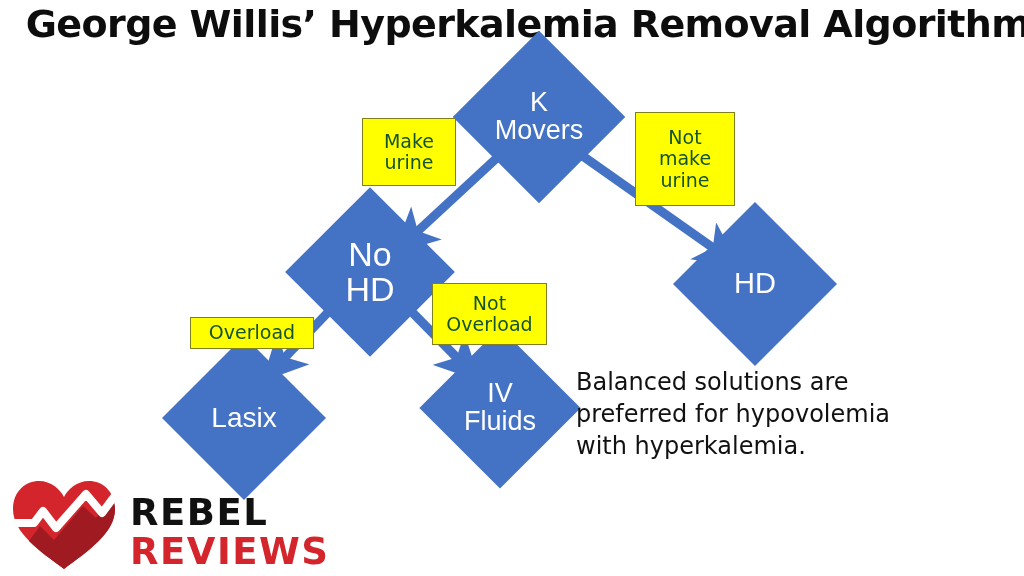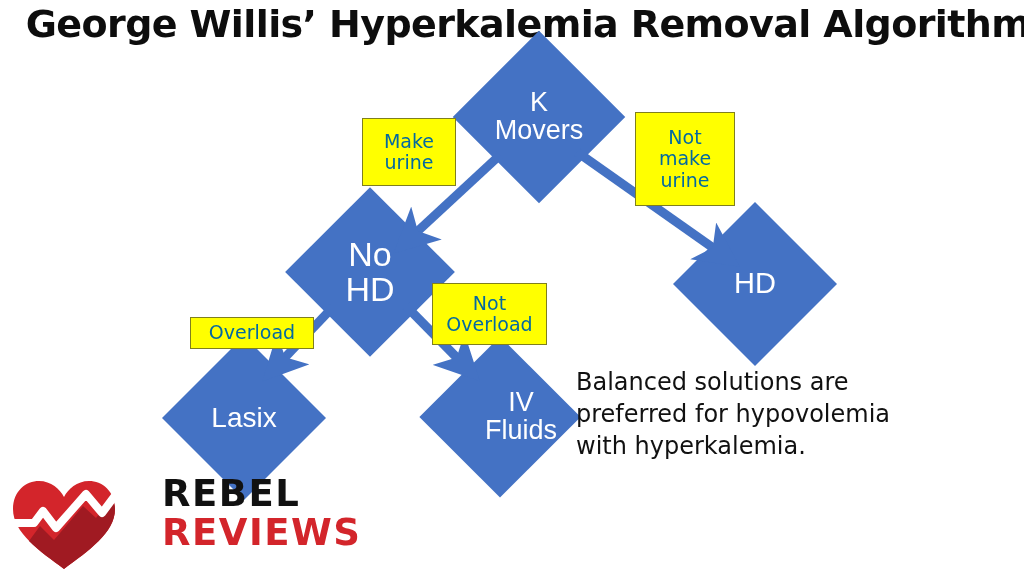--- a/index.html
+++ b/index.html
@@ -62,29 +62,29 @@
 
   #node-no-hd { left: 310px; top: 212px; width: 120px; height: 120px; }
   #node-no-hd .label { font-size: 34px; }
 
   #node-hd { left: 697px; top: 226px; width: 116px; height: 116px; }
   #node-hd .label { font-size: 29px; }
 
   #node-lasix { left: 186px; top: 360px; width: 116px; height: 116px; }
   #node-lasix .label { font-size: 28px; }
 
-  #node-iv-fluids { left: 443px; top: 360px; width: 114px; height: 114px; justify-content: flex-end; }
+  #node-iv-fluids { left: 443px; top: 351px; width: 114px; height: 114px; }
   #node-iv-fluids .label { font-size: 27px; }
 
   
   .edge-label {
     position: absolute;
     background: #FFFF00;
     border: 1.5px solid #7f7f1e;
-    color: #0369a1;
+    color: #14532d;
     text-align: center;
     font-family: "DejaVu Sans", sans-serif;
     font-weight: 400;
     display: flex;
     align-items: center;
     justify-content: center;
     line-height: 1.12;
     white-space: pre-line;
     z-index: 6;
     box-sizing: border-box;
@@ -126,23 +126,22 @@
     height: 96px;
   }
   #logo-heart {
     position: absolute;
     left: 0; top: 4px;
     width: 108px; height: 92px;
   }
   #logo-words {
     position: absolute;
     left: 120px;
-    top: 0;
+    top: 19px;
     width: 200px;
-    margin-left: 32px;
   }
   .logo-line1 {
     font-family: "DejaVu Sans", sans-serif;
     font-weight: bold;
     font-size: 37px;
     letter-spacing: 1.5px;
     color: #111111;
     line-height: 1.06;
   }
   .logo-line2 {

